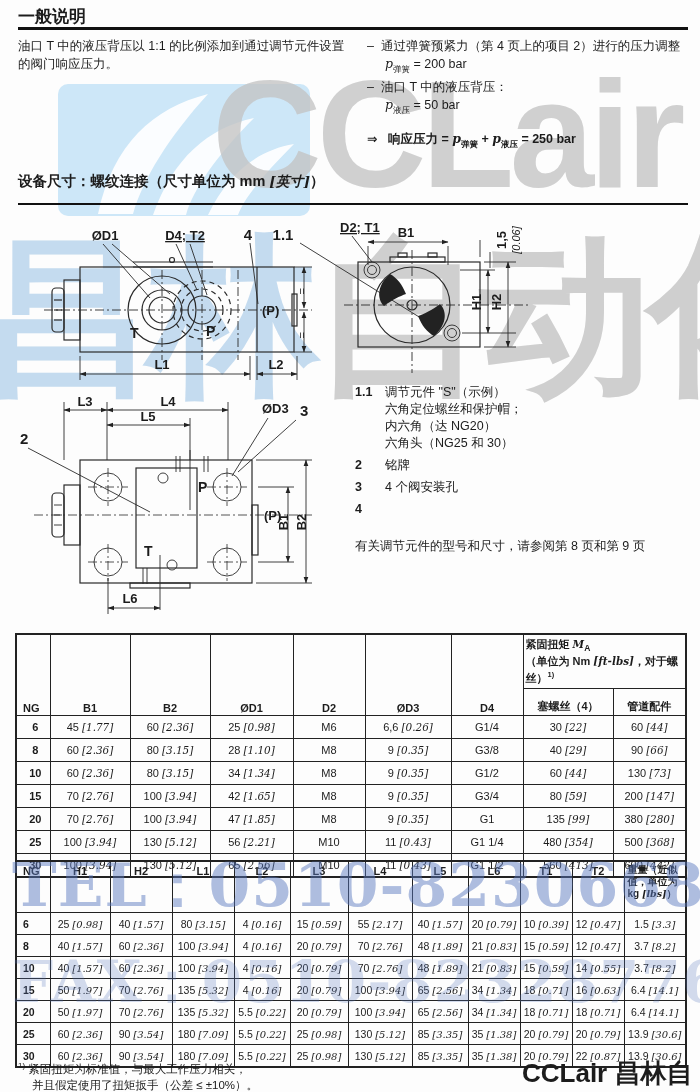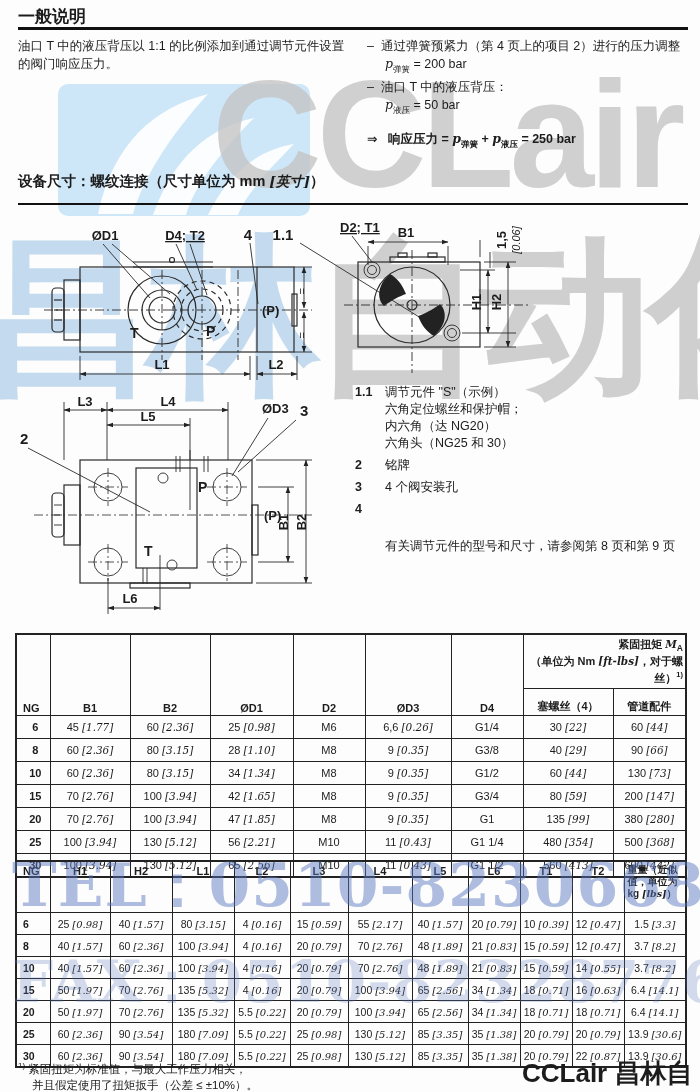--- a/index.html
+++ b/index.html
@@ -25,31 +25,31 @@
   .formula{margin-left:18px;font-weight:normal;}
   .pvar{font-style:italic;font-family:"DejaVu Serif","Liberation Serif",serif;}
   sub.cn{font-size:8.5px;}
   .ex-result{margin-top:12px;font-weight:bold;}
   .h2{left:18px;top:172px;font-size:14.5px;font-weight:bold;}
   .rule2{left:18px;top:203px;width:670px;height:2px;background:#111;}
   .drawsvg{left:0;top:210px;}
   .notes{left:355px;top:384px;width:342px;font-size:12.5px;line-height:17px;}
   .note{display:flex;margin-bottom:5px;}
   .note .num{width:30px;flex:none;font-weight:bold;}
-  .notes-footer{margin-top:20px;margin-left:30px;}
+  .notes-footer{margin-top:20px;}
   table{border-collapse:collapse;table-layout:fixed;background:rgba(255,255,255,.0);}
   #t1{left:15px;top:633px;} #t2{left:15px;top:860px;}
   th,td{border:1px solid #222;font-size:11px;padding:1px 2px;overflow:hidden;}
   table{border:2px solid #222;}
   th{font-weight:bold;}
   #t1 thead th{vertical-align:bottom;text-align:center;}
   #t1 thead th.ngh{text-align:left;padding-left:6px;}
   #t1 tr.r1 th{height:40px;} #t1 tr.r2 th{height:24px;}
   #t1 tbody td{height:20px;text-align:center;}
-  .grp-title{text-align:right;font-size:11px;line-height:13px;padding:2px 0;}
+  .grp-title{text-align:left;font-size:11px;line-height:13px;padding:2px 0;}
   #t2 thead th{height:46px;vertical-align:top;text-align:center;padding-top:3px;}
   #t2 thead th.ngh{text-align:left;padding-left:6px;}
   #t2 thead th:last-child{font-size:10px;font-weight:bold;line-height:12px;text-align:left;padding:2px 3px;}
   #t2 tbody td{height:19px;text-align:center;font-size:10.5px;}
   td.ng,#t2 td.ng{font-weight:bold;text-align:left;padding-left:6px;}
   td i,th i,.fmt i{font-style:italic;font-family:"DejaVu Serif","Liberation Serif",serif;font-size:.95em;}
   .footnote{left:18px;top:1058px;font-size:11.5px;line-height:16px;}
   .footnote sup{font-size:8px;}
   .brand{left:522px;top:1056px;font-size:26px;font-weight:bold;}
   svg text{font-family:"Liberation Sans","DejaVu Sans",sans-serif;fill:#1c1c1c;}

